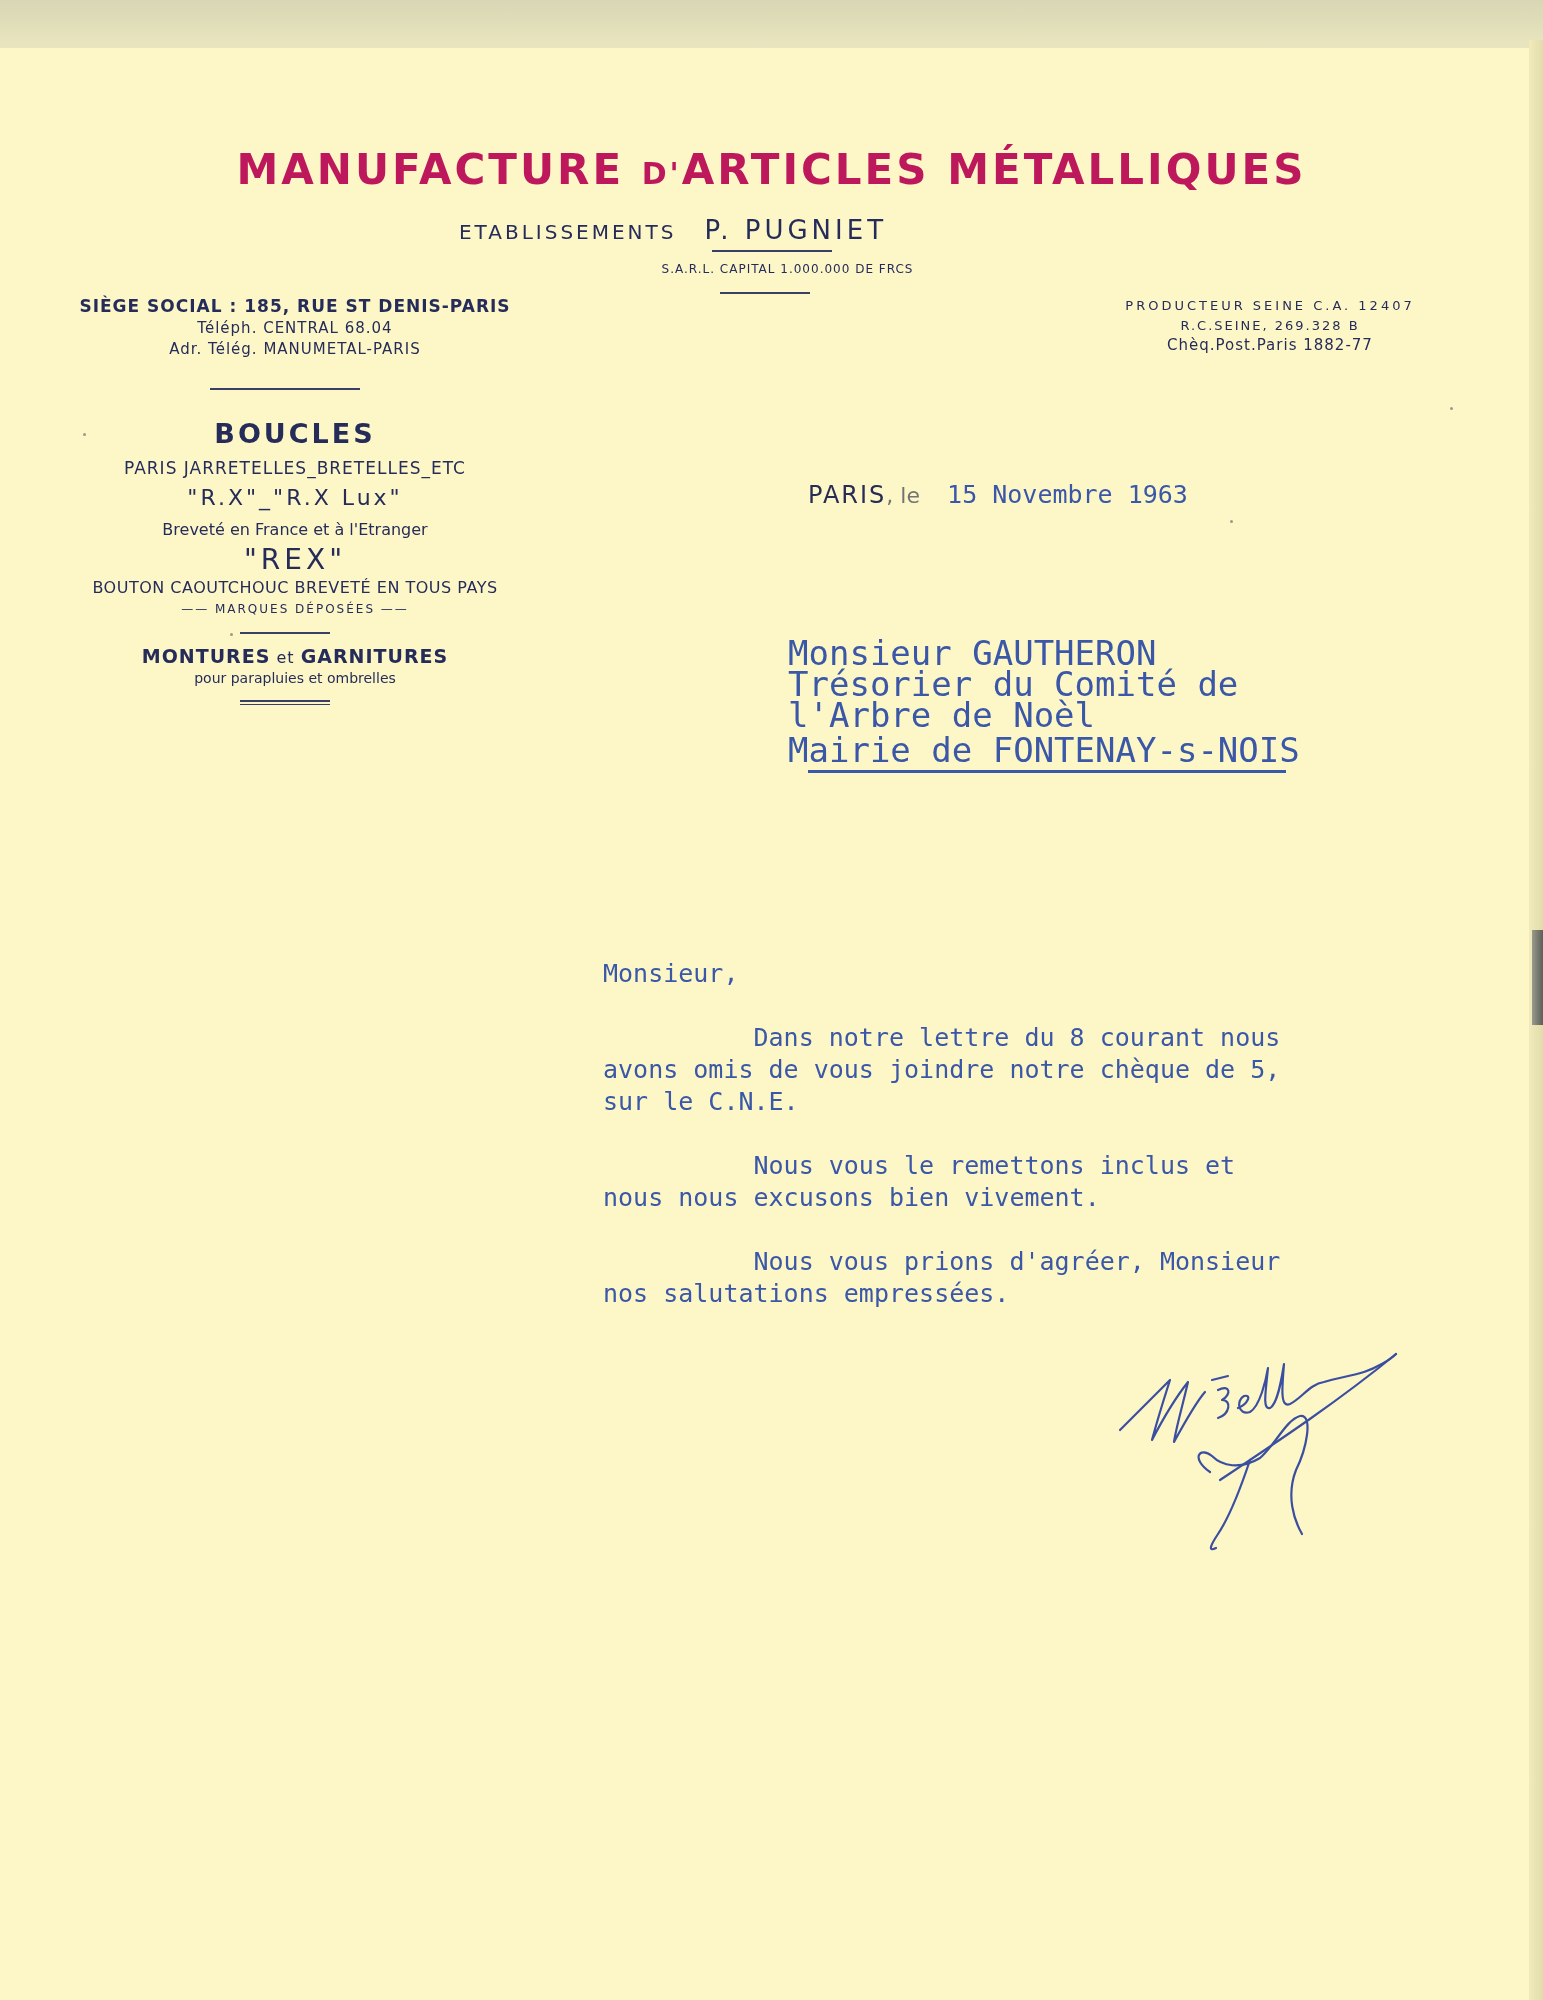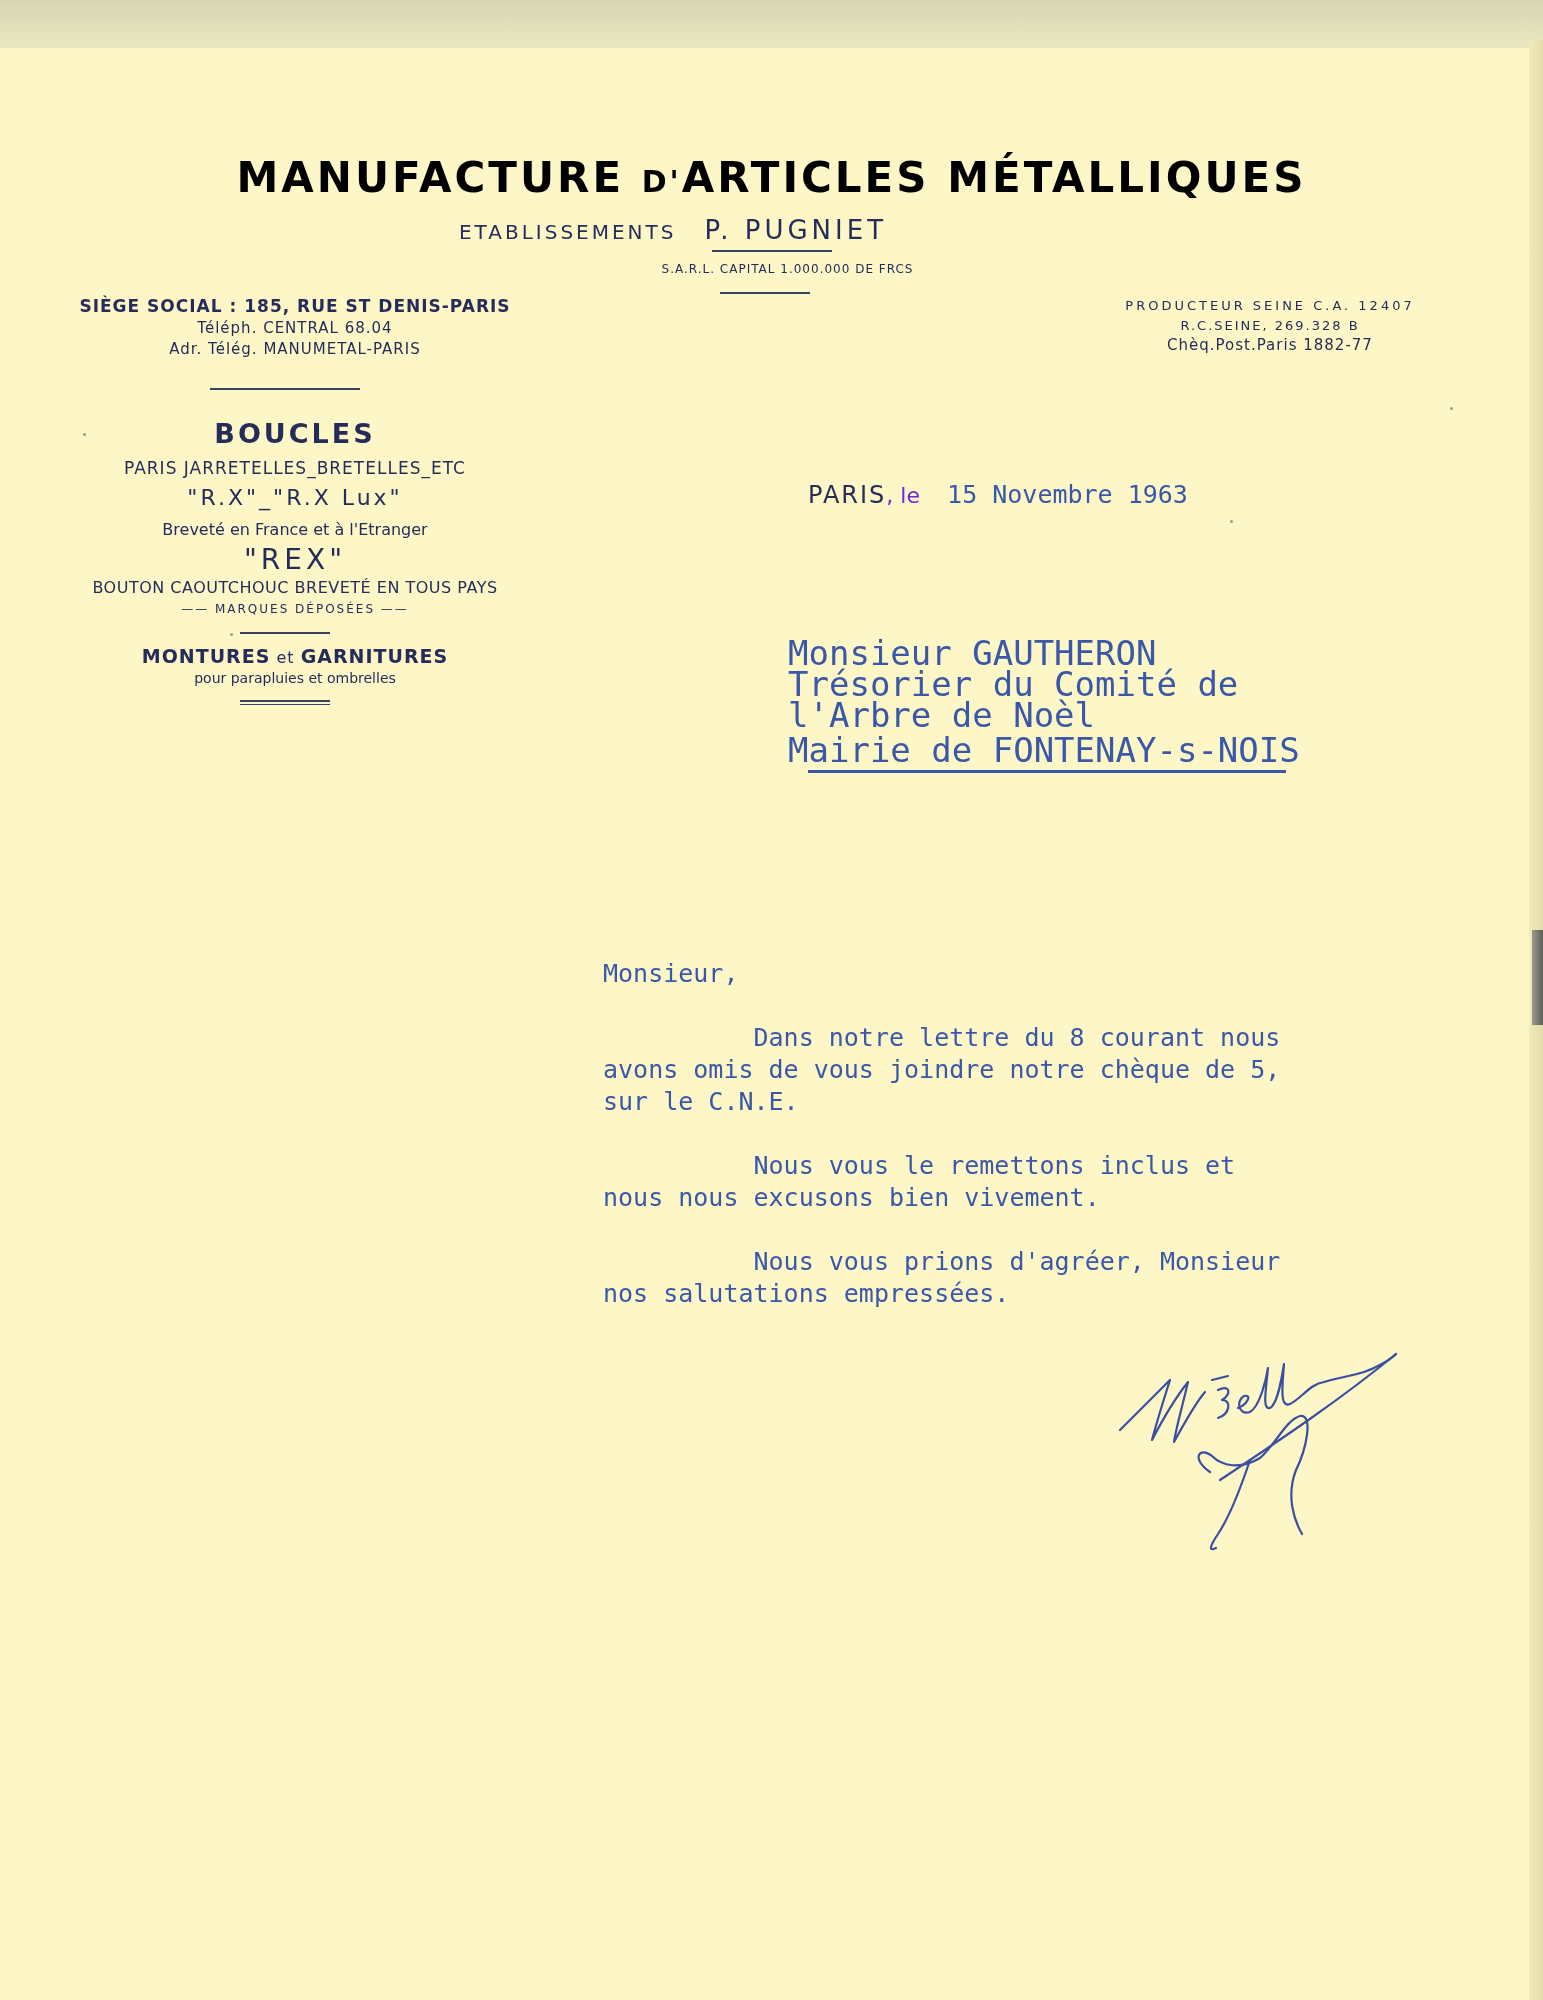--- a/index.html
+++ b/index.html
@@ -12,21 +12,21 @@
   .topband { position:absolute; left:0; top:0; width:1543px; height:48px;
     background:linear-gradient(#d8d6b4,#e9e6bf); }
   .rightband { position:absolute; right:0; top:40px; width:14px; height:1960px;
     background:linear-gradient(90deg,#f1ebbb,#e2dcab); }
   .fold { position:absolute; left:1532px; top:930px; width:11px; height:95px;
     background:linear-gradient(90deg,#9a9a8c,#5d5f58); }
   .abs { position:absolute; }
   .center { text-align:center; }
 
   .title { left:0; top:145px; width:1543px; font-size:42px; font-weight:bold;
-    letter-spacing:3px; color:#000000; font-family:"DejaVu Sans", sans-serif;margin-top:8px; }
+    letter-spacing:3px; color:#be185d; font-family:"DejaVu Sans", sans-serif; }
   .title .small { font-size:30px; }
   .etab { left:0; top:215px; width:1346px; font-size:20px; letter-spacing:3px; }
   .etab .big { font-size:26px; letter-spacing:4px; }
   .rule { position:absolute; height:2px; background:#3a3f66; }
   .capital { left:0; top:262px; width:1543px; font-size:12px; letter-spacing:1px;padding-left:16px; }
 
   .leftblock { left:55px; width:480px; }
   .siege { top:296px; font-size:17px; font-weight:bold; letter-spacing:1px; }
   .tel { top:319px; font-size:15px; letter-spacing:1px; }
   .adr { top:340px; font-size:15px; letter-spacing:1px; }
@@ -42,21 +42,21 @@
   .montures .et { font-weight:normal; font-size:16px; }
   .parap { top:670px; font-size:14px; }
 
   .rightblock { left:1080px; width:380px; }
   .prod { top:298px; font-size:13px; letter-spacing:3px; }
   .rc { top:318px; font-size:13px; letter-spacing:2px; }
   .cheq { top:336px; font-size:15px; letter-spacing:1px; }
 
   .dateline { left:808px; top:480px; }
   .paris { font-size:24px; letter-spacing:2px; color:#272c55; }
-  .le { font-size:22px; color:#6d28d9; }
+  .le { font-size:22px; color:#737373; }
   .typed { font-family:"DejaVu Sans Mono", monospace; color:#3a57a8; }
   .datev { font-size:25px; margin-left:22px; }
 
   .address { left:788px; top:638px; font-size:34px; line-height:31px; white-space:pre; }
   .addr-underline { left:808px; top:770px; width:478px; height:3px; background:#3a57a8; }
 
   .letter { left:603px; top:958px; font-size:25px; line-height:32px; white-space:pre; }
   .p { margin:0; }
   .gap { height:32px; }
 

